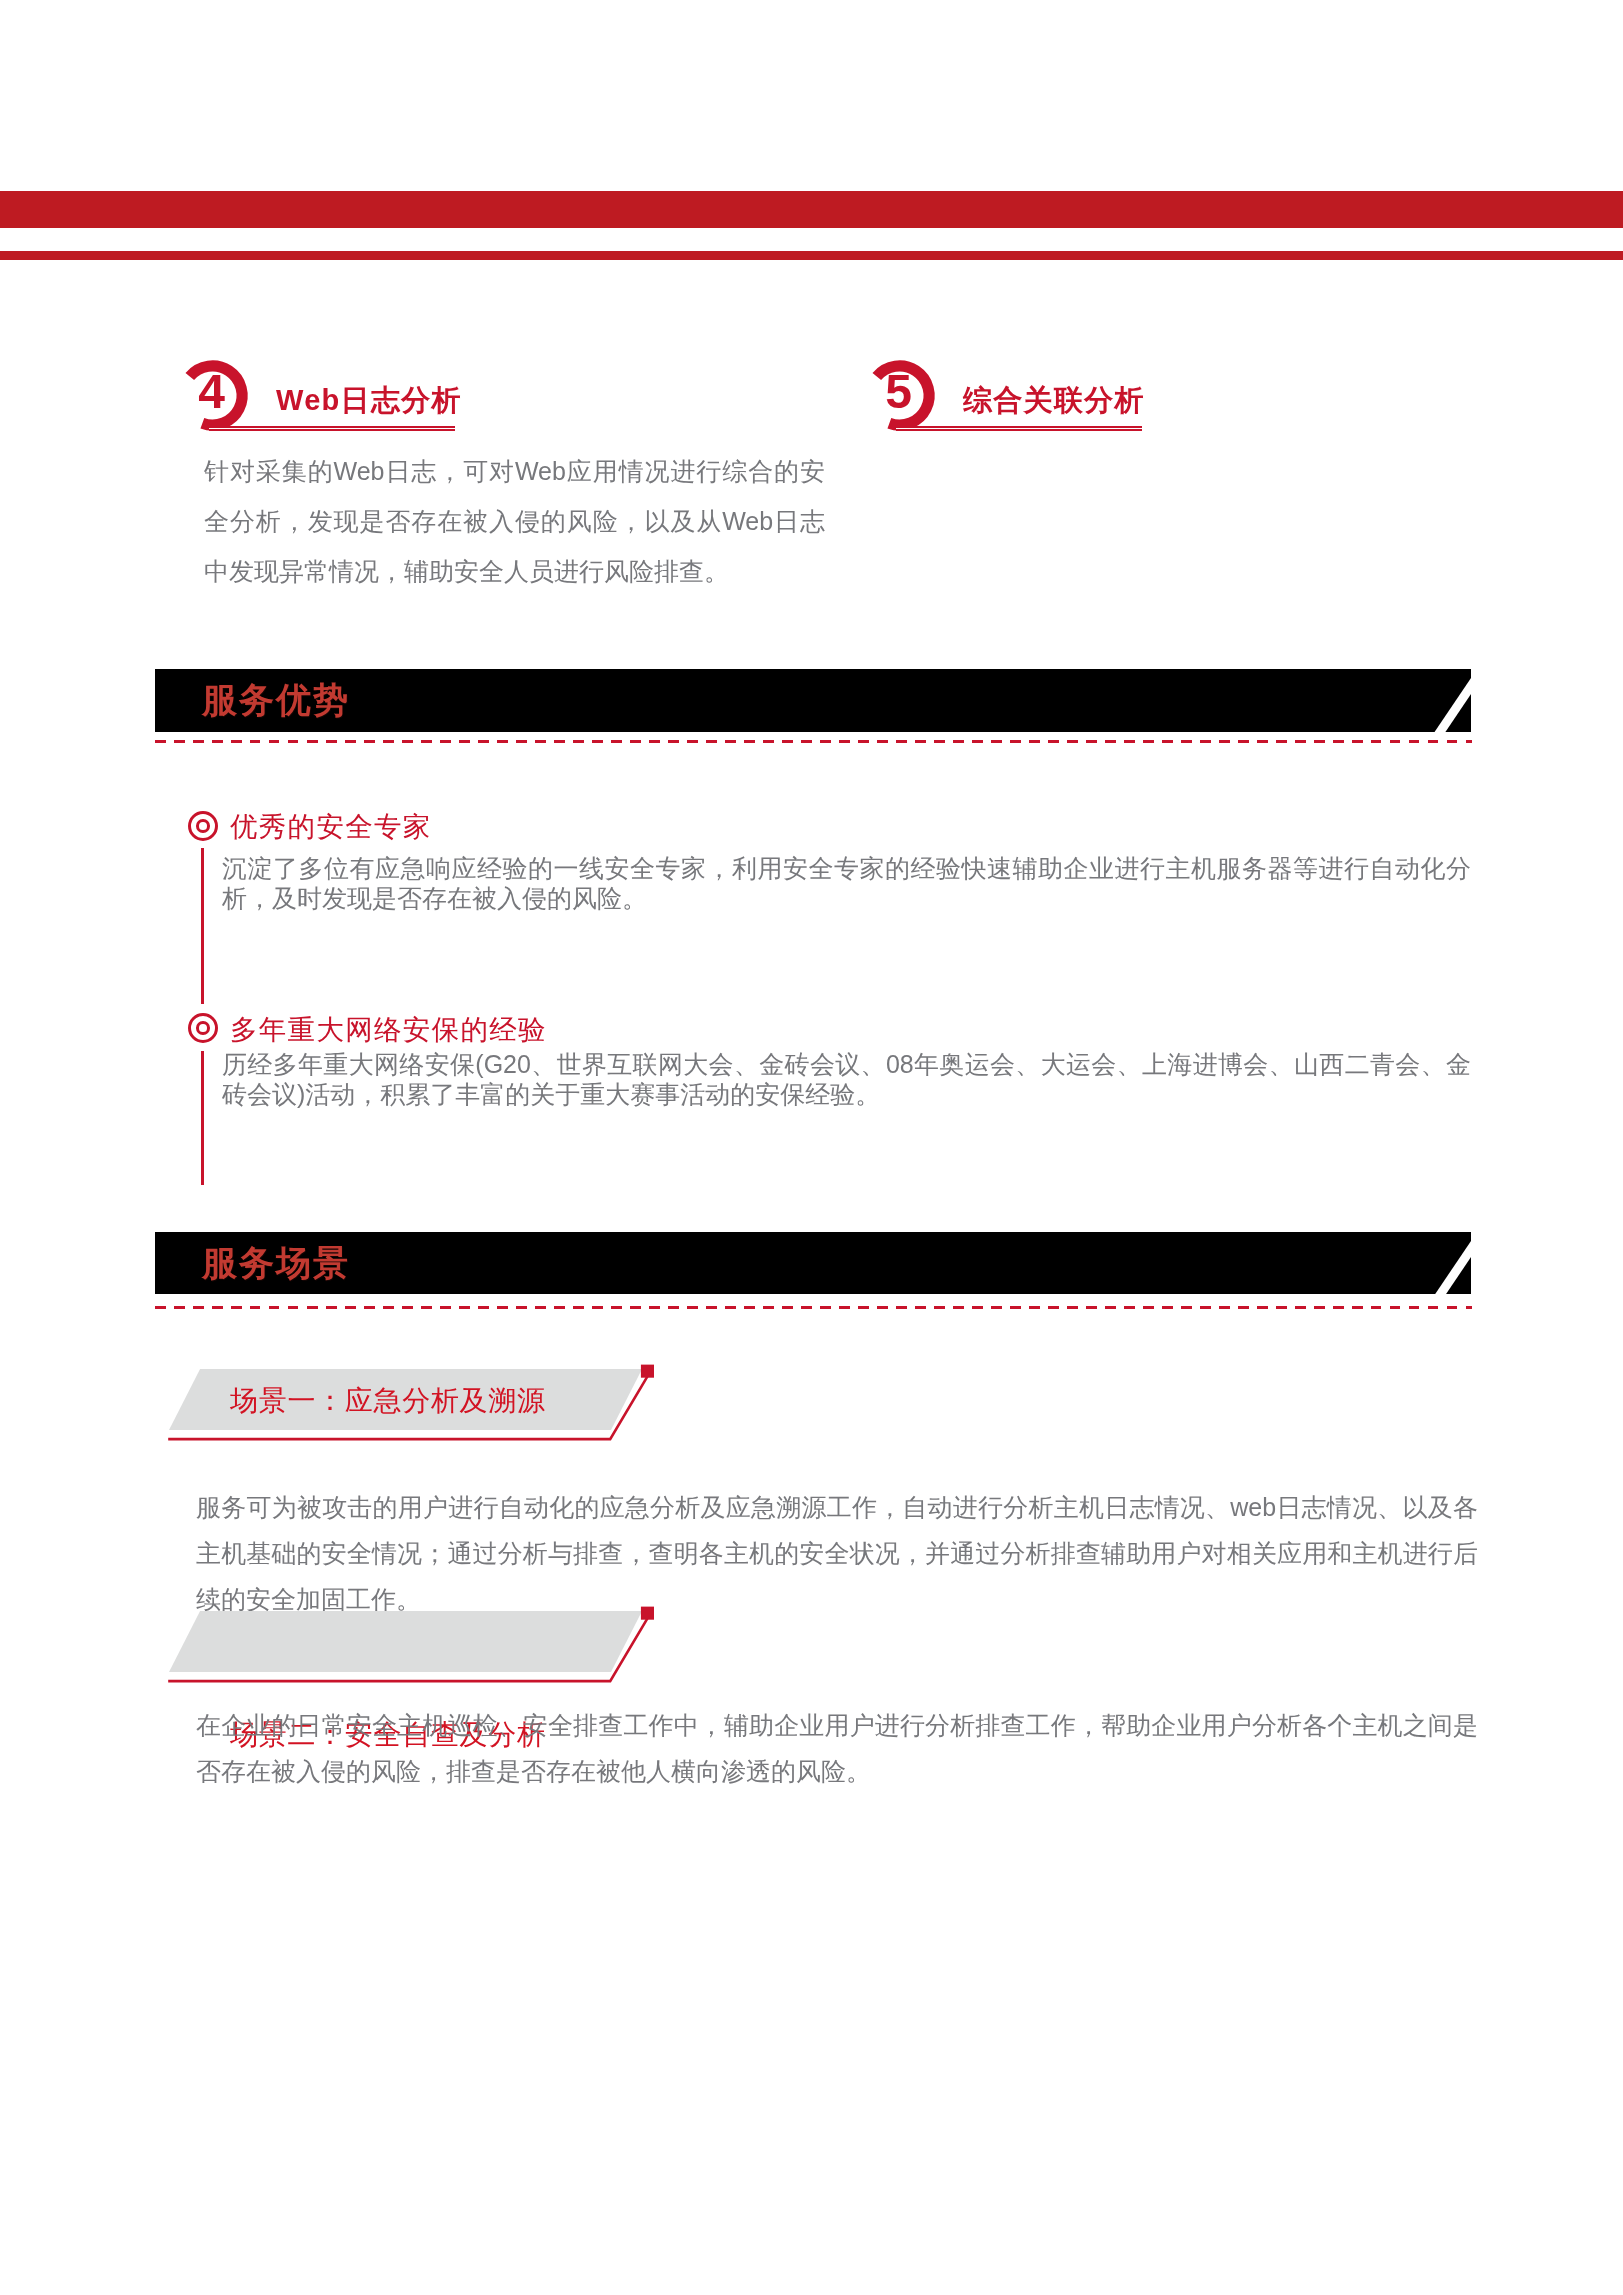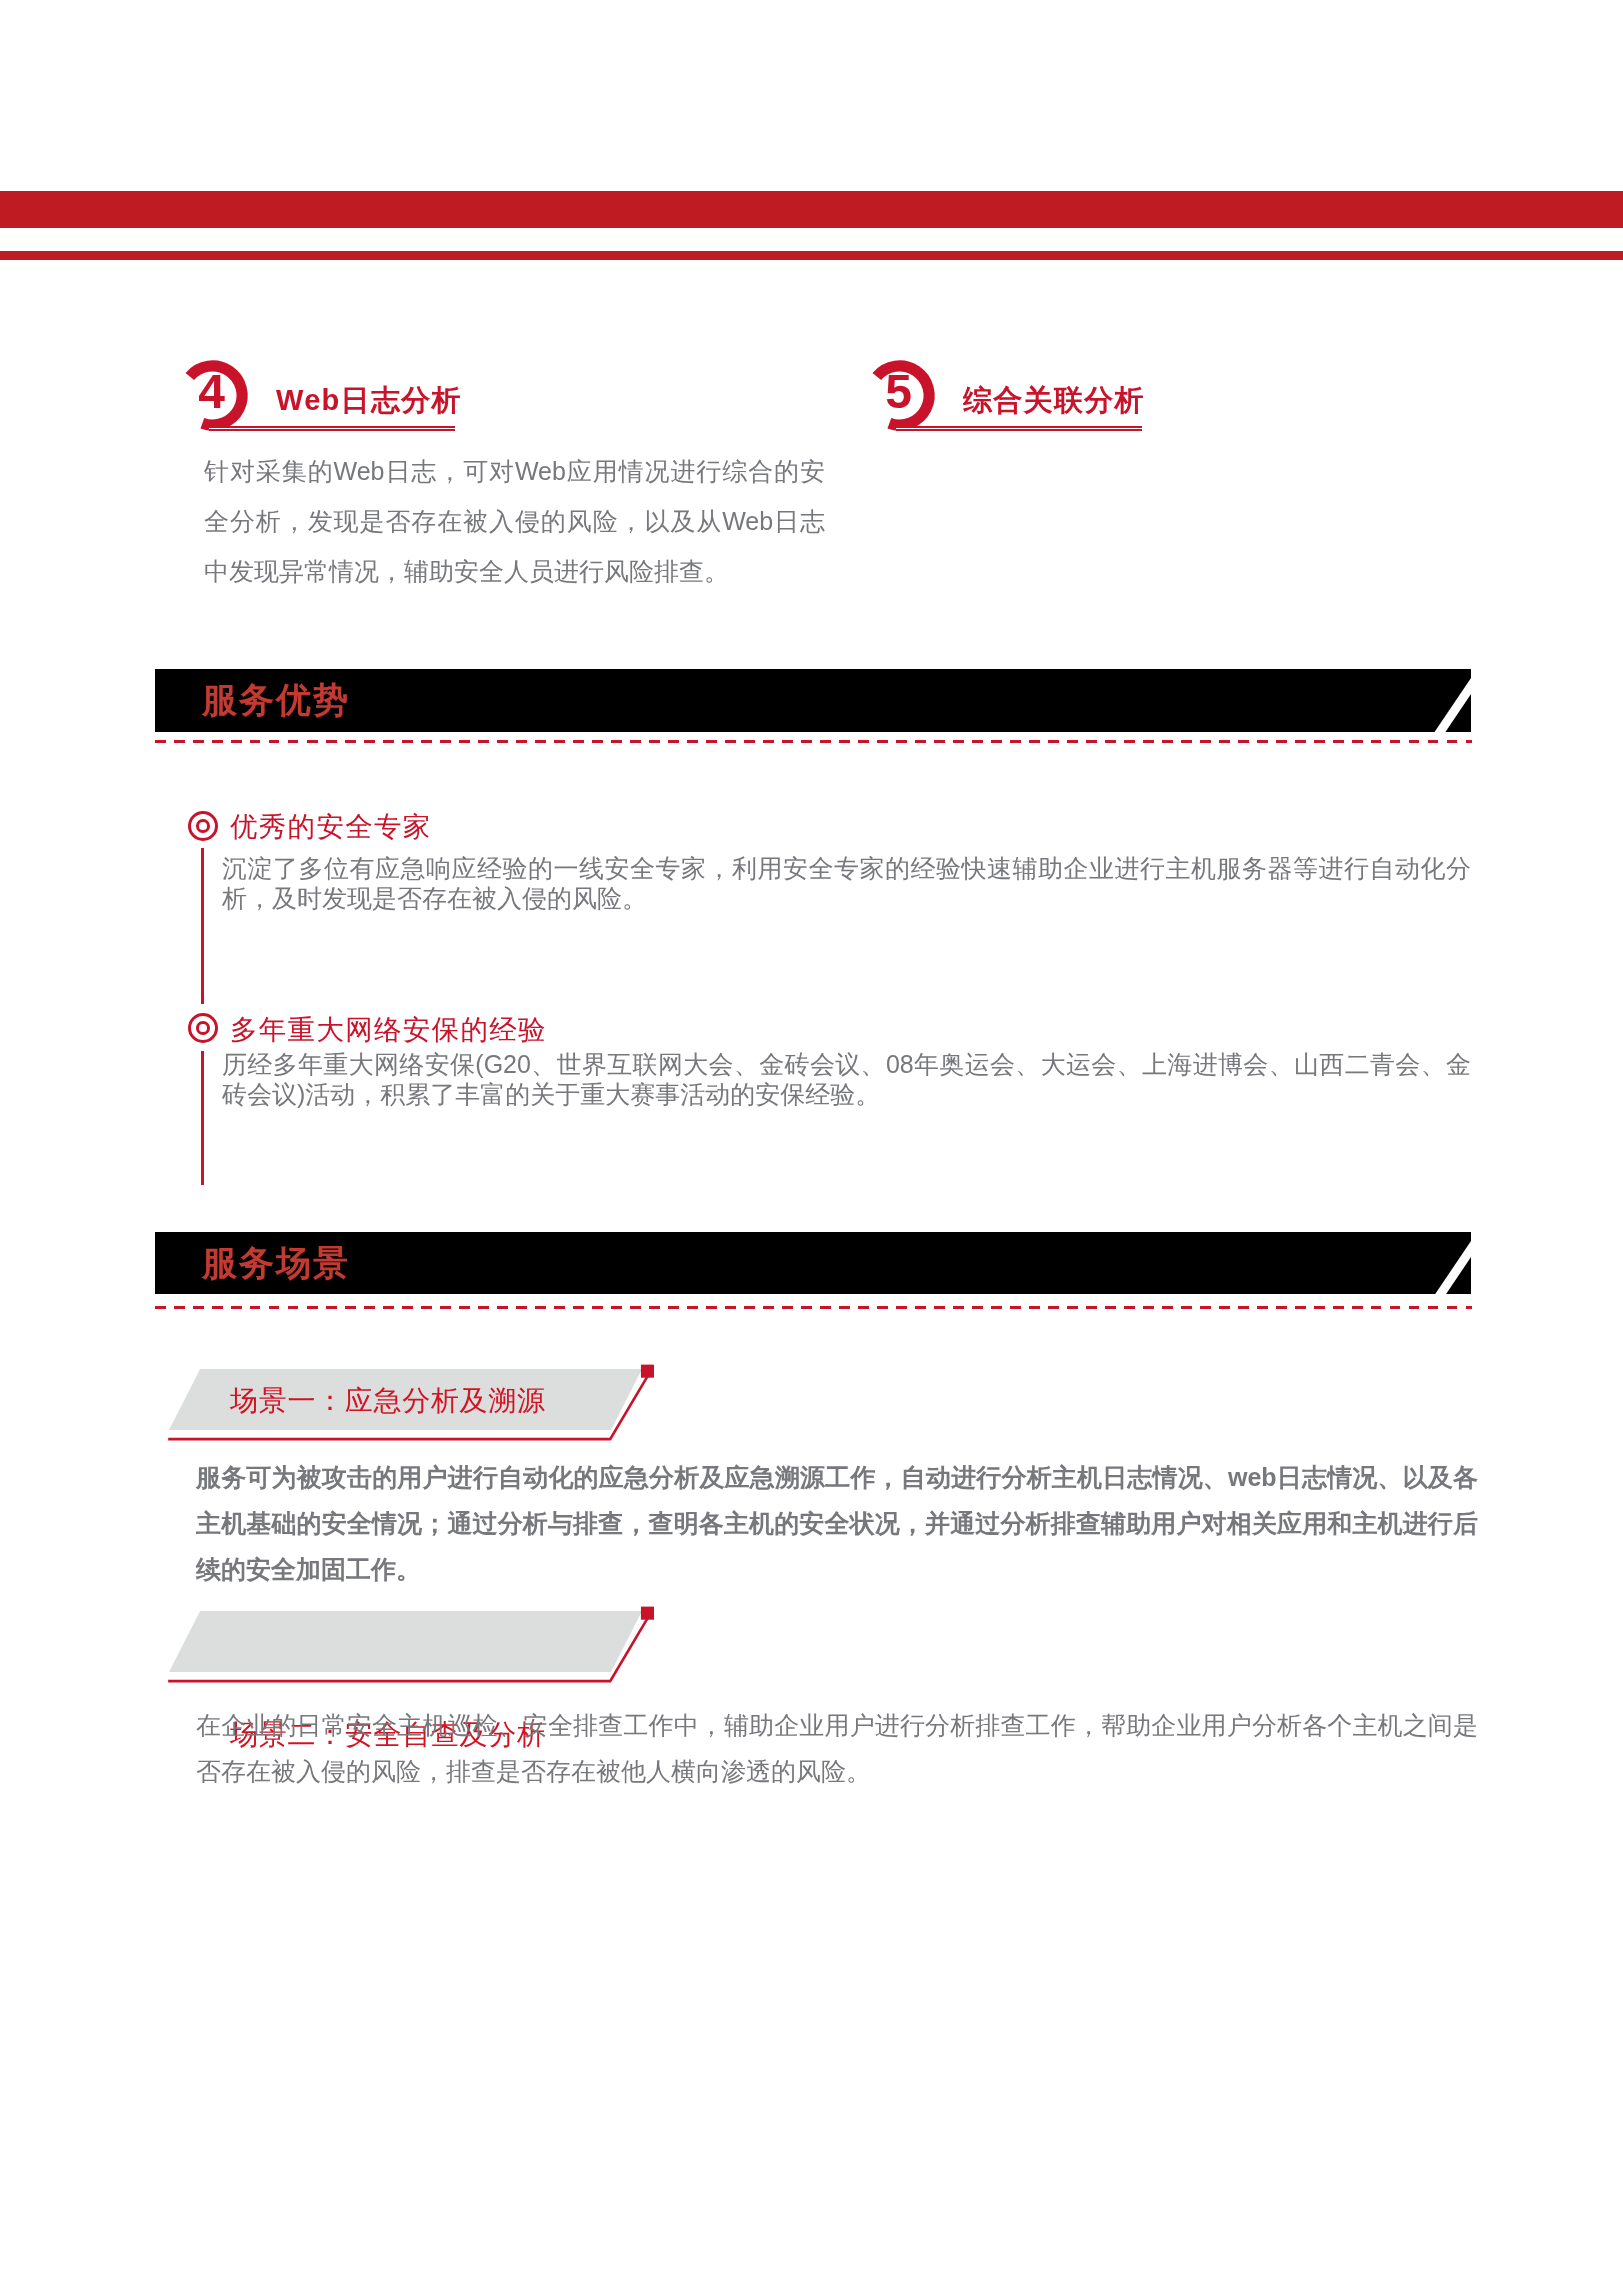--- a/index.html
+++ b/index.html
@@ -96,21 +96,21 @@
   }
   .scene-label.l1{top:1384px;}
   .scene-label.l2{top:1718px;}
   .scene-underline{position:absolute;width:504px;height:85px;}
   .scene-underline.u1{left:164px;top:1362px;}
   .scene-underline.u2{left:164px;top:1604px;}
   .scene-body{
     position:absolute;left:196px;width:1282px;
     font-size:25px;line-height:46px;color:#77787c;text-align:justify;
   }
-  .scene-body.sb1{top:1454px;font-weight:bold;}
+  .scene-body.sb1{top:1484px;}
   .scene-body.sb2{top:1702px;}
 </style>
 </head>
 <body>
 
 <div class="page">
 
   <div class="bar-thick"></div>
   <div class="bar-thin"></div>
 

